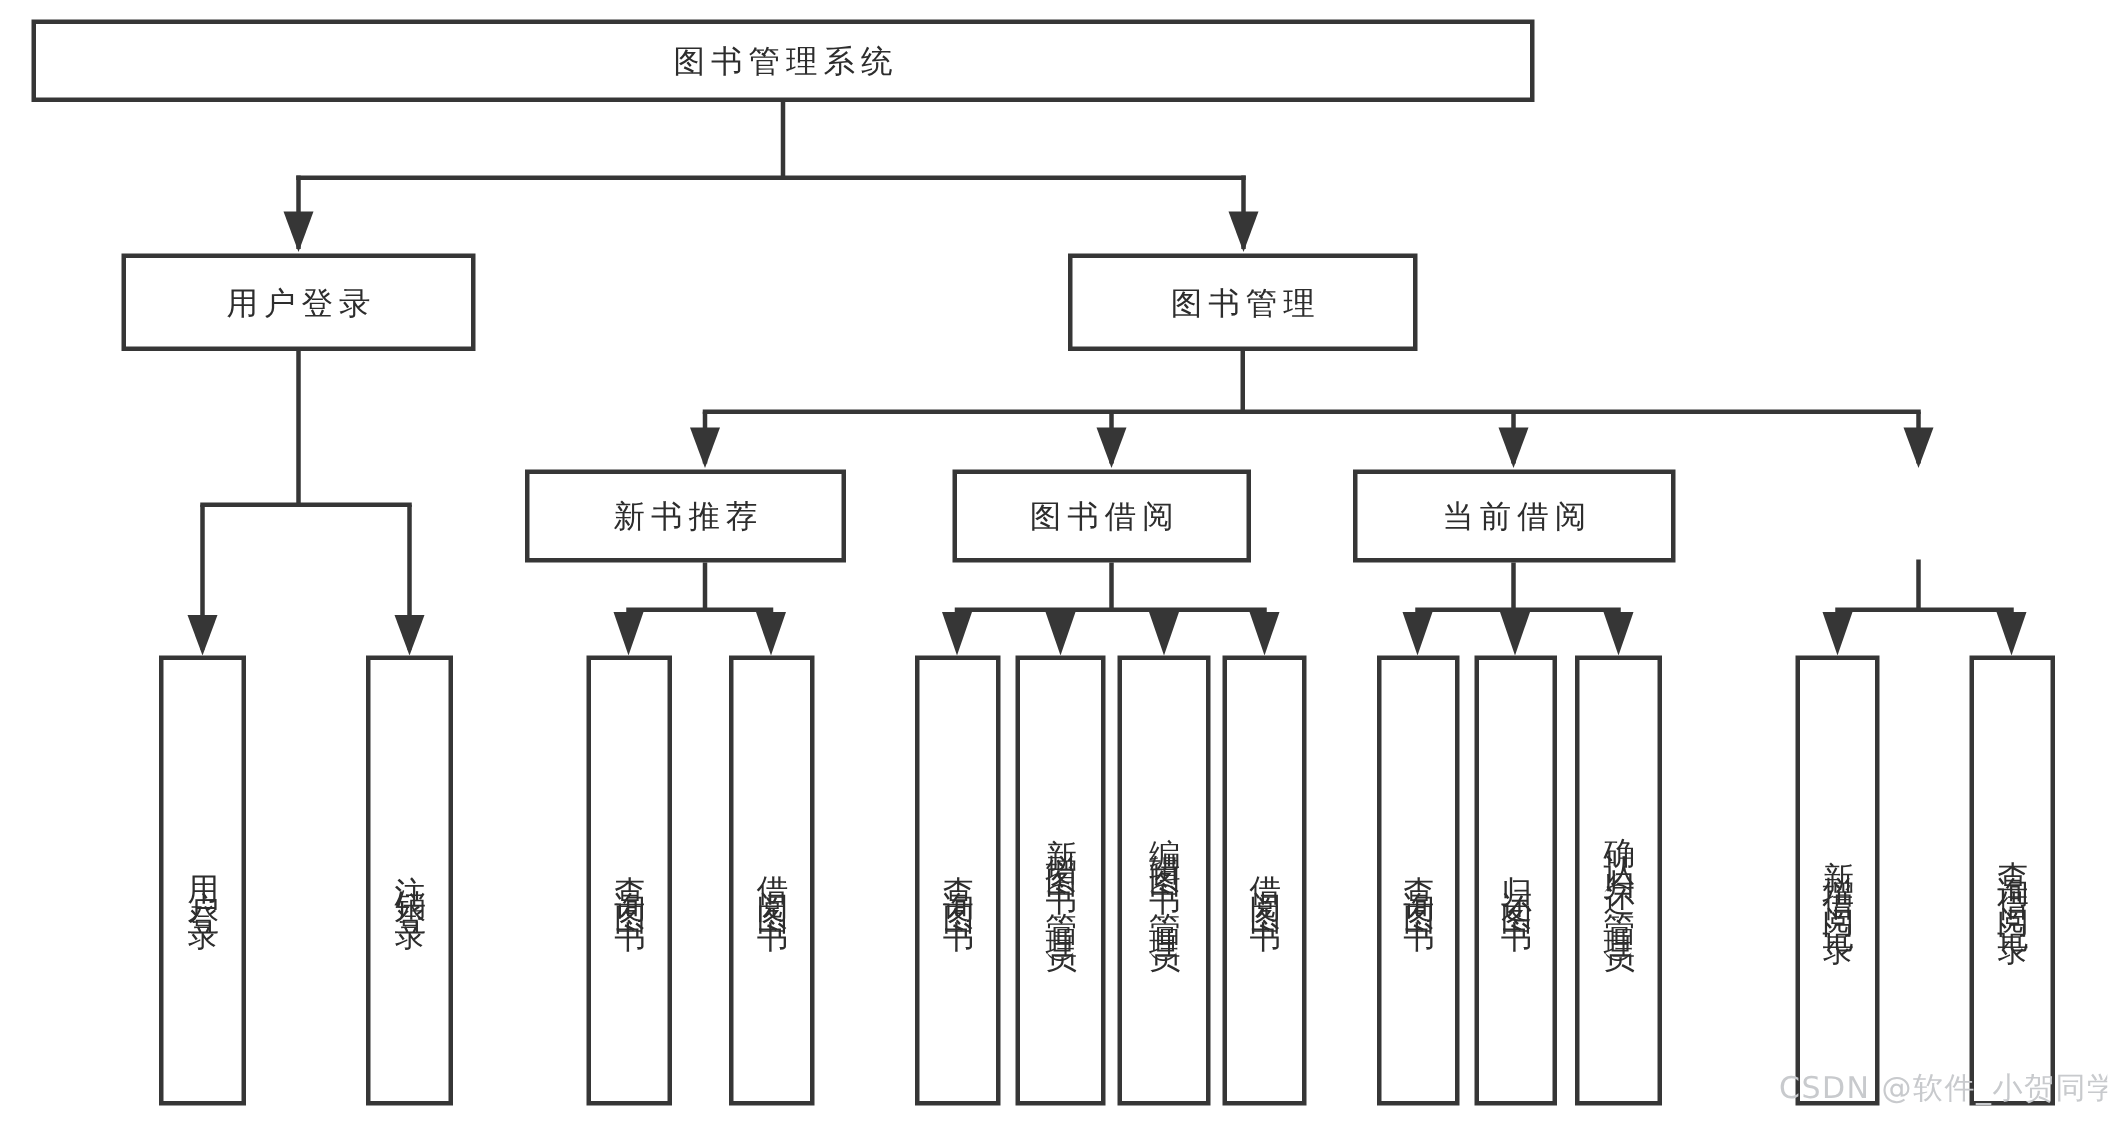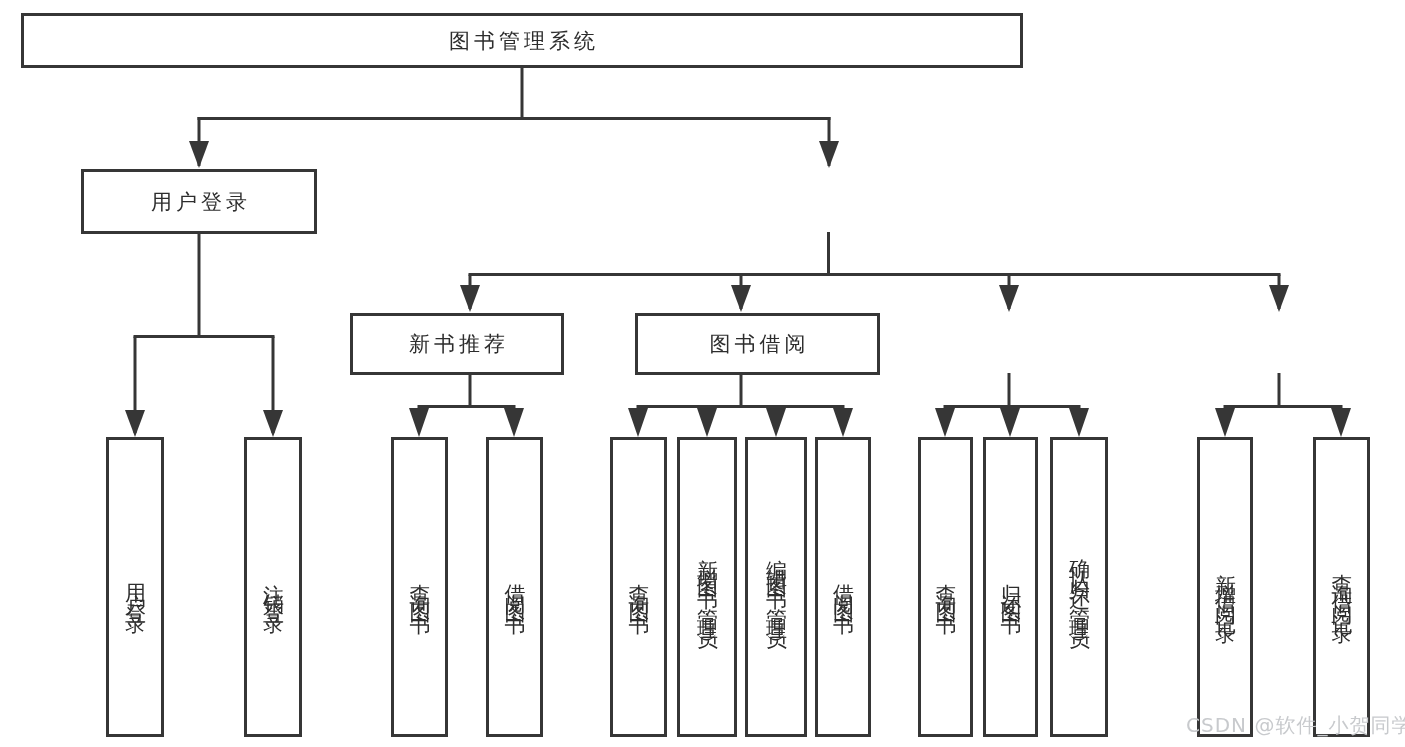--- a/index.html
+++ b/index.html
@@ -97,26 +97,32 @@
     </g>
   </svg>
 
   <div class="box" style="left:21px;top:13px;width:1002px;height:55px">
     <span>图书管理系统</span>
   </div>
 
   <div class="box" style="left:81px;top:169px;width:236px;height:65px">
     <span>用户登录</span>
   </div>
+  <div class="box" style="left:712px;top:169px;width:233px;height:65px">
+    <span>图书管理</span>
+  </div>
 
   <div class="box" style="left:350px;top:313px;width:214px;height:62px">
     <span>新书推荐</span>
   </div>
-  <div class="box" style="left:635px;top:313px;width:245px;height:62px">
+  <div class="box" style="left:635px;top:313px;width:199px;height:62px">
     <span>图书借阅</span>
+  </div>
+  <div class="box" style="left:902px;top:313px;width:215px;height:62px">
+    <span>当前借阅</span>
   </div>
 
   <div class="box vbox" style="left:106px;top:437px;width:58px;height:300px">
     <span class="vtext">用户登录</span>
   </div>
   <div class="box vbox" style="left:244px;top:437px;width:58px;height:300px">
     <span class="vtext">注销登录</span>
   </div>
 
   <div class="box vbox" style="left:391px;top:437px;width:57px;height:300px">

